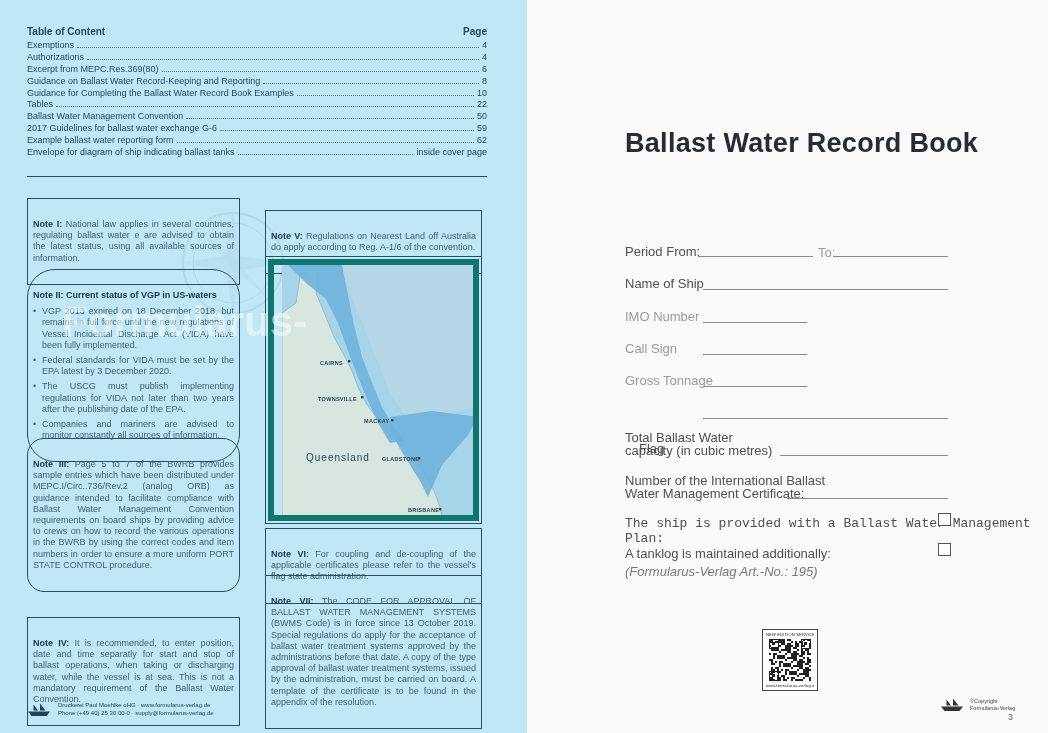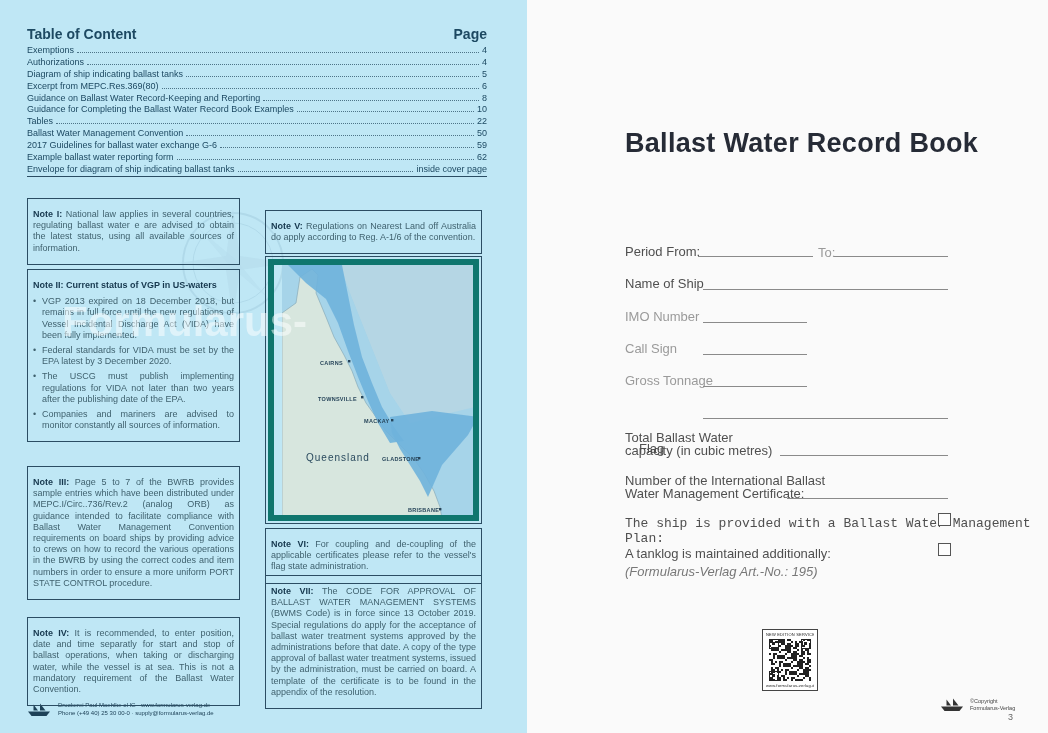--- a/index.html
+++ b/index.html
@@ -3,29 +3,29 @@
 <meta charset="utf-8">
 <style>
   * { margin:0; padding:0; box-sizing:border-box; }
   body { font-family:"Liberation Sans", sans-serif; }
   .spread { position:relative; width:1048px; height:733px; overflow:hidden; background:#fafafa; }
 
   
   .page-left { position:absolute; left:0; top:0; width:527px; height:733px; background:#bfe7f5; }
 
   .toc { position:absolute; left:27px; top:26px; width:460px; color:#1d4962; font-size:9px; }
-  .toc-header { display:flex; justify-content:space-between; font-weight:bold; font-size:14px; margin-bottom:3px; }
+  .toc-header { display:flex; justify-content:space-between; font-weight:bold; font-size:10px; margin-bottom:3px; }
   .toc-row { display:flex; align-items:baseline; height:11.9px; }
   .toc-row .lbl { white-space:nowrap; }
   .toc-row .dots { flex:1; border-bottom:1px dotted #4d7488; margin:0 3px 2px 3px; min-width:10px; }
   .toc-row .pg { white-space:nowrap; text-align:right; }
 
   .toc-rule { position:absolute; left:27px; top:176px; width:460px; height:0; border-top:1.6px solid #2b4d63; }
 
-  .note { position:absolute; border:1px solid #2b4d63; padding:10px 5px; color:#3f616e;
+  .note { position:absolute; border:1px solid #2b4d63; padding:20px 5px; color:#3f616e;
           font-size:9px; line-height:11.2px; text-align:justify; background:transparent; z-index:1; }
   .note .nt { font-weight:bold; color:#16384e; }
   .note-col1 { left:27px; width:213px; }
   .note-col2 { left:265px; width:217px; }
   .bullet-row { display:flex; margin-bottom:4px; }
   .bullet-row .b { width:9px; flex:none; }
   .bullet-row .bt { flex:1; text-align:justify; }
 
   
   .map-box { position:absolute; left:265px; top:256px; width:217px; height:268px;
@@ -92,25 +92,20 @@
           <span class="lbl">Exemptions</span>
           <span class="dots"></span>
           <span class="pg">4</span>
         </div>
       <div class="toc-row">
           <span class="lbl">Authorizations</span>
           <span class="dots"></span>
           <span class="pg">4</span>
         </div>
       <div class="toc-row">
-          <span class="lbl">Diagram of ship indicating ballast tanks</span>
-          <span class="dots"></span>
-          <span class="pg">5</span>
-        </div>
-      <div class="toc-row">
           <span class="lbl">Excerpt from MEPC.Res.369(80)</span>
           <span class="dots"></span>
           <span class="pg">6</span>
         </div>
       <div class="toc-row">
           <span class="lbl">Guidance on Ballast Water Record-Keeping and Reporting</span>
           <span class="dots"></span>
           <span class="pg">8</span>
         </div>
       <div class="toc-row">
@@ -145,41 +140,41 @@
         </div>
     </div>
 
     <div class="toc-rule"></div>
 
     <div class="note note-col1" style="top:198px;">
       <span class="nt">Note I:</span>
       <span>National law applies in several countries, regulating ballast water e  are advised to obtain the latest status, using all available sources of information.</span>
     </div>
 
-    <div class="note note-col1" style="top:269px;">
+    <div class="note note-col1" style="top:269px;border-radius:28px;">
       <div class="nt" style="margin-bottom:5px;">Note II: Current status of VGP in US-waters</div>
       <div class="bullet-row">
           <span class="b">•</span>
           <span class="bt">VGP 2013 expired on 18 December 2018, but remains in full force until the new regulations of Vessel Incidental Discharge Act (VIDA) have been fully implemented.</span>
         </div>
       <div class="bullet-row">
           <span class="b">•</span>
           <span class="bt">Federal standards for VIDA must be set by the EPA latest by 3 December 2020.</span>
         </div>
       <div class="bullet-row">
           <span class="b">•</span>
           <span class="bt">The USCG must publish implementing regulations for VIDA not later than two years after the publishing date of the EPA.</span>
         </div>
       <div class="bullet-row" style="margin-bottom:0;">
           <span class="b">•</span>
           <span class="bt">Companies and mariners are advised to monitor constantly all sources of information.</span>
         </div>
     </div>
 
-    <div class="note note-col1" style="top:466px;">
+    <div class="note note-col1" style="top:438px;border-radius:17px;">
       <span class="nt">Note III:</span>
       <span>Page 5 to 7 of the BWRB provides sample entries which have been distributed under MEPC.I/Circ..736/Rev.2 (analog ORB) as guidance intended to facilitate compliance with Ballast Water Management Convention requirements on board ships by providing advice to crews on how to record the various operations in the BWRB by using the correct codes and item numbers in order to ensure a more uniform PORT STATE CONTROL procedure.</span>
     </div>
 
     <div class="note note-col1" style="top:617px;">
       <span class="nt">Note IV:</span>
       <span>It is recommended, to enter position, date and time separatly for start and stop of ballast operations, when taking or discharging water, while the vessel is at sea. This is not a mandatory requirement of the Ballast Water Convention.</span>
     </div>
 
     <div class="note note-col2" style="top:198px;margin-top:12px;">

